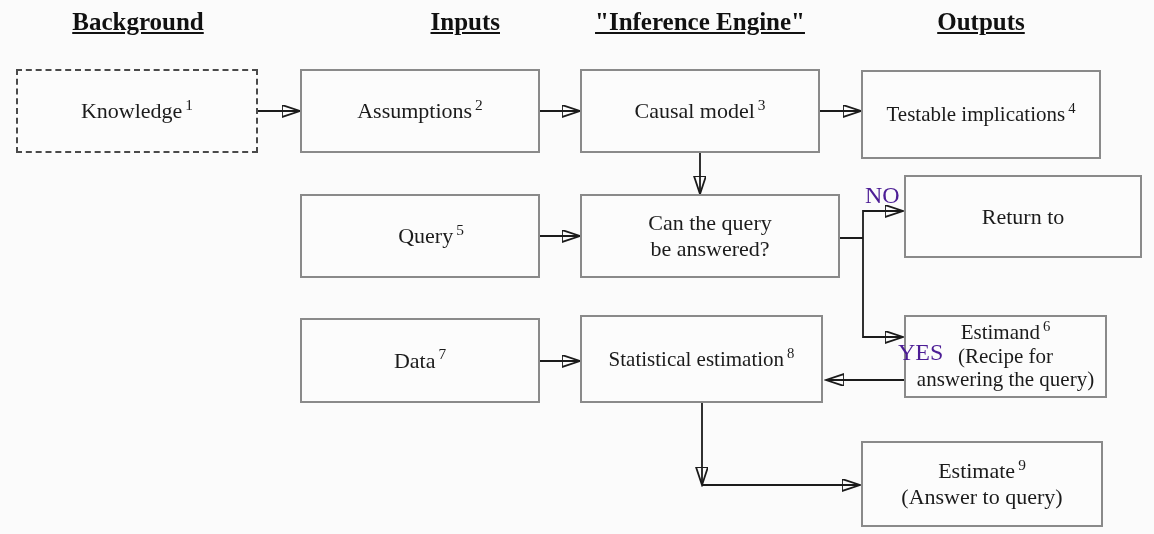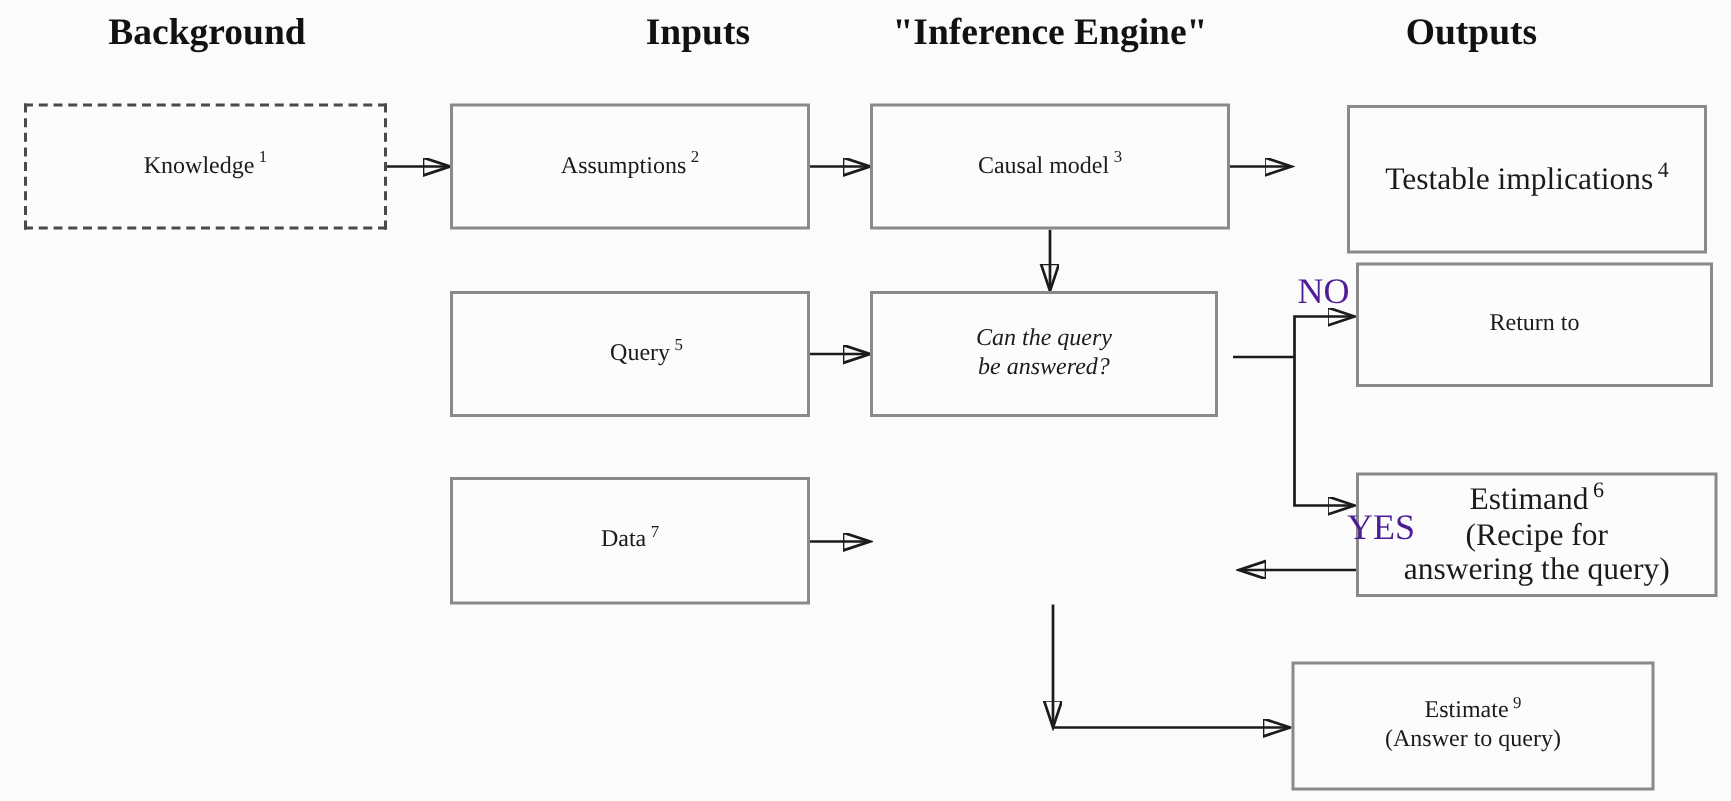--- a/index.html
+++ b/index.html
@@ -11,31 +11,32 @@
     color:#1b1b1b;
     overflow:hidden;
   }
   .col-header{
     position:absolute;
     font-weight:bold;
     font-size:25px;
     text-align:center;
     white-space:nowrap;
     color:#111;
+    text-decoration:underline;
   }
   .box{
     position:absolute;
     box-sizing:border-box;
     border:2px solid #8a8a8a;
     background:#fcfcfc;
     display:flex;
     align-items:center;
     justify-content:center;
     text-align:center;
-    font-size:16px;
+    font-size:22px;
     line-height:1.18;
   }
   .box.dashed{
     border:2px dashed #4a4a4a;
   }
   .box sup{
     font-size:0.70em;
     margin-left:3px;
     line-height:0;
   }
@@ -91,47 +92,50 @@
   </div>
 
   <div class="box" style="left:300px;top:69px;width:240px;height:84px;">
     <div class="lbl"><span>Assumptions</span><sup>2</sup></div>
   </div>
 
   <div class="box" style="left:580px;top:69px;width:240px;height:84px;">
     <div class="lbl"><span>Causal model</span><sup>3</sup></div>
   </div>
 
-  <div class="box" style="left:861px;top:70px;width:240px;height:99px;font-size:21px;margin-left:37px;">
+  <div class="box" style="left:861px;top:70px;width:240px;height:89px;font-size:21px;">
     <div class="lbl"><span>Testable implications</span><sup>4</sup></div>
   </div>
 
   <div class="box" style="left:300px;top:194px;width:240px;height:84px;padding-left:22px;">
     <div class="lbl"><span>Query</span><sup>5</sup></div>
   </div>
 
-  <div class="box" style="left:580px;top:194px;width:232px;height:84px;font-style:italic;">
+  <div class="box" style="left:580px;top:194px;width:260px;height:84px;">
     <div class="lbl">
       <div>Can the query</div>
       <div>be answered?</div>
     </div>
   </div>
 
   <div class="box" style="left:904px;top:175px;width:238px;height:83px;">
     <div class="lbl">
       <div>Return to</div>
     </div>
   </div>
 
   <div class="box" style="left:300px;top:318px;width:240px;height:85px;">
     <div class="lbl"><span>Data</span><sup>7</sup></div>
   </div>
 
+  <div class="box" style="left:580px;top:315px;width:243px;height:88px;font-size:21px;">
+    <div class="lbl"><span>Statistical estimation</span><sup>8</sup></div>
+  </div>
 
-  <div class="box" style="left:904px;top:315px;width:241px;height:83px;font-size:21px;line-height:1.12;">
+  <div class="box" style="left:904px;top:315px;width:203px;height:83px;font-size:21px;line-height:1.12;">
     <div class="lbl">
       <div><span>Estimand</span><sup>6</sup></div>
       <div>(Recipe for</div>
       <div>answering the query)</div>
     </div>
   </div>
 
   <div class="box" style="left:861px;top:441px;width:242px;height:86px;">
     <div class="lbl">
       <div><span>Estimate</span><sup>9</sup></div>

